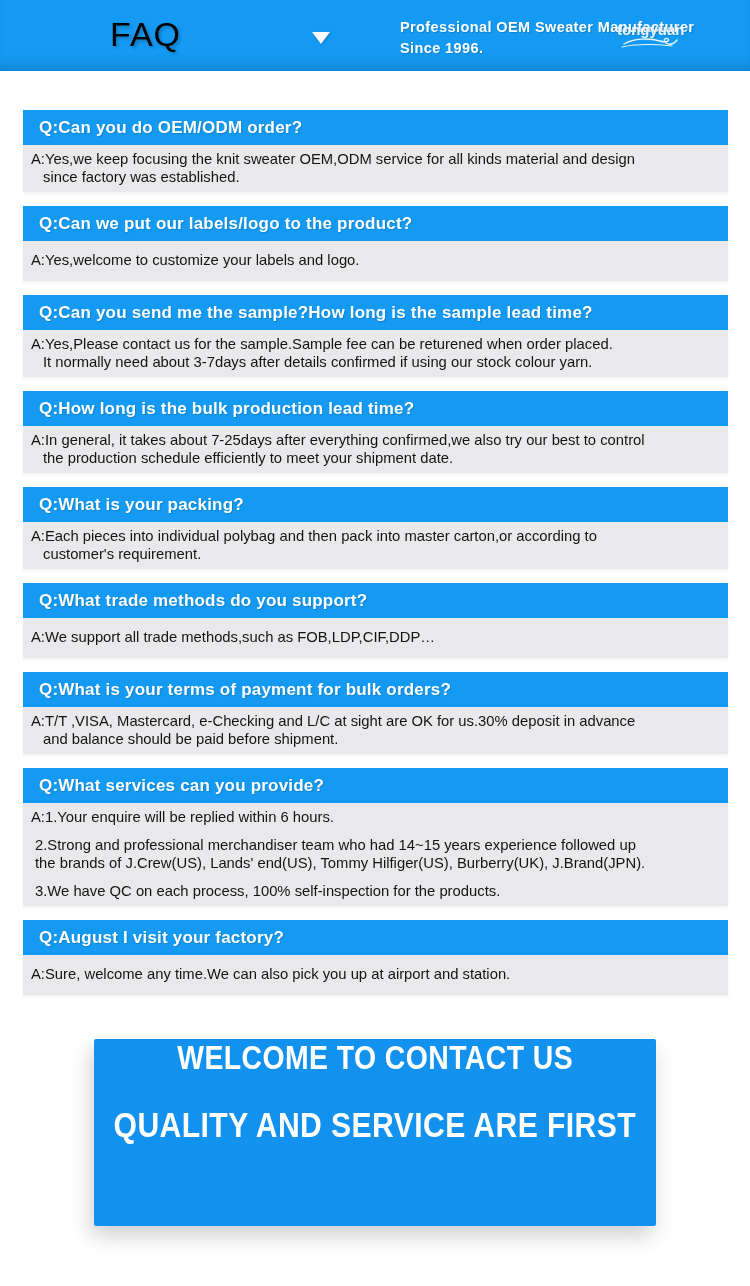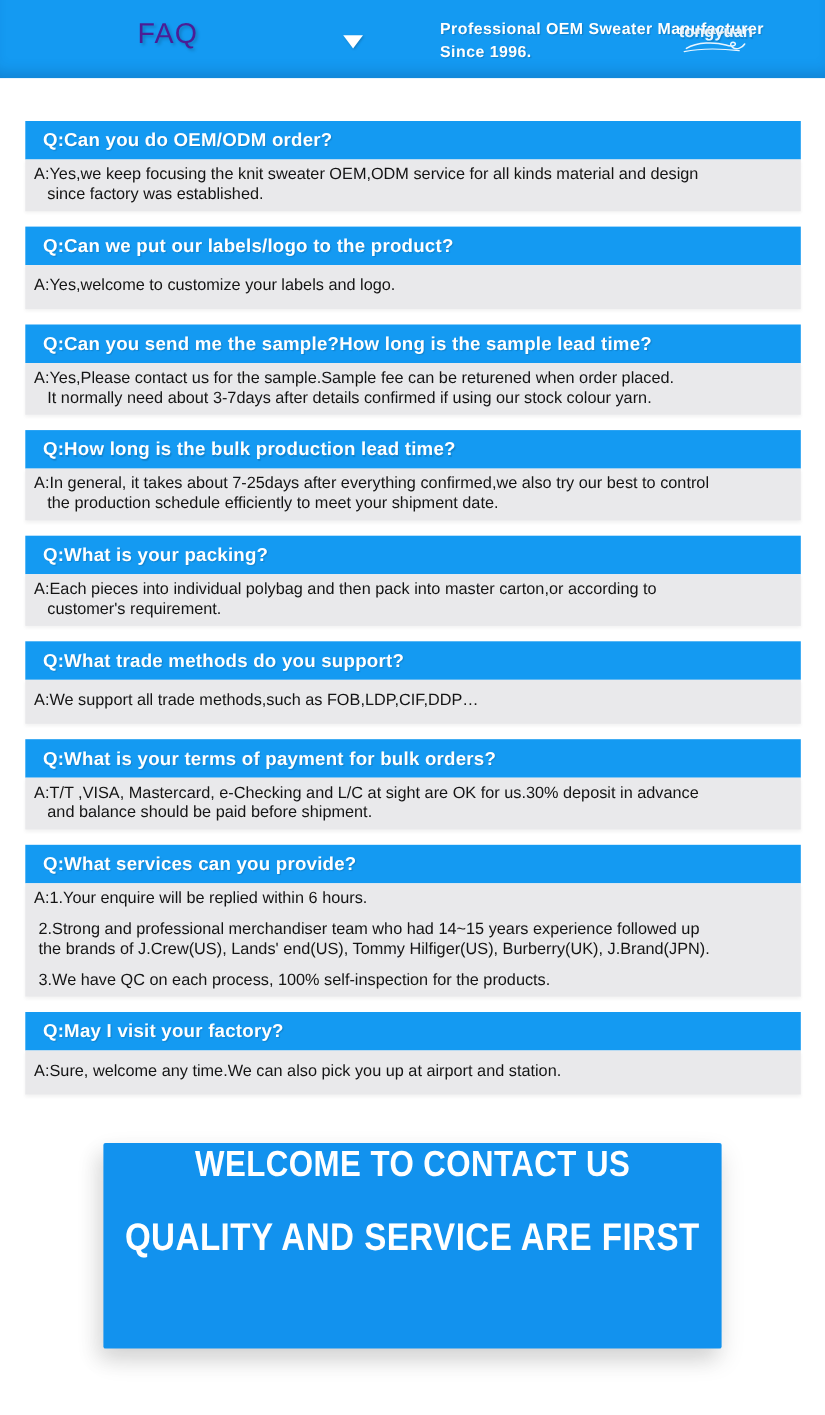--- a/index.html
+++ b/index.html
@@ -13,22 +13,22 @@
     width:750px;height:1286px;background:#ffffff;
     font-family:"Liberation Sans", sans-serif;
     position:relative;overflow:hidden;
   }
   
   .hdr{
     position:relative;width:750px;height:71px;background:var(--blue);
     box-shadow:inset 0 -12px 14px -8px rgba(0,40,90,0.22);
   }
   .hdr-title{
-    position:absolute;left:125px;top:15px;
-    font-size:26px;font-weight:400;color:#4c1d95;letter-spacing:1px;
+    position:absolute;left:110px;top:15px;
+    font-size:34px;font-weight:400;color:#000000;letter-spacing:1px;
     text-shadow:2px 2px 3px rgba(0,0,0,0.22);
   }
   .hdr-tri{
     position:absolute;left:312px;top:32px;width:0;height:0;
     border-left:9px solid transparent;border-right:9px solid transparent;
     border-top:12px solid #ffffff;
     filter:drop-shadow(1px 1px 1px rgba(0,0,0,0.2));
   }
   .hdr-tag{
     position:absolute;left:400px;top:17px;color:#ffffff;
@@ -156,21 +156,21 @@
     <div class="q-bar">Q:What services can you provide?</div>
     <div class="answer">
       <p>A:1.Your enquire will be replied within 6 hours.</p>
       <p class="cont">2.Strong and professional merchandiser team who had 14~15 years experience followed up
 the brands of J.Crew(US), Lands' end(US), Tommy Hilfiger(US), Burberry(UK), J.Brand(JPN).</p>
       <p class="cont">3.We have QC on each process, 100% self-inspection for the products.</p>
     </div>
   </section>
 
   <section class="faq-block">
-    <div class="q-bar">Q:May I visit your factory?</div>
+    <div class="q-bar">Q:August I visit your factory?</div>
     <div class="answer single">
       <p>A:Sure, welcome any time.We can also pick you up at airport and station.</p>
     </div>
   </section>
 
 </main>
 
 <div class="cta">
   <div class="cta-line l1">WELCOME TO CONTACT US</div>
   <div class="cta-line l2">QUALITY AND SERVICE ARE FIRST</div>

